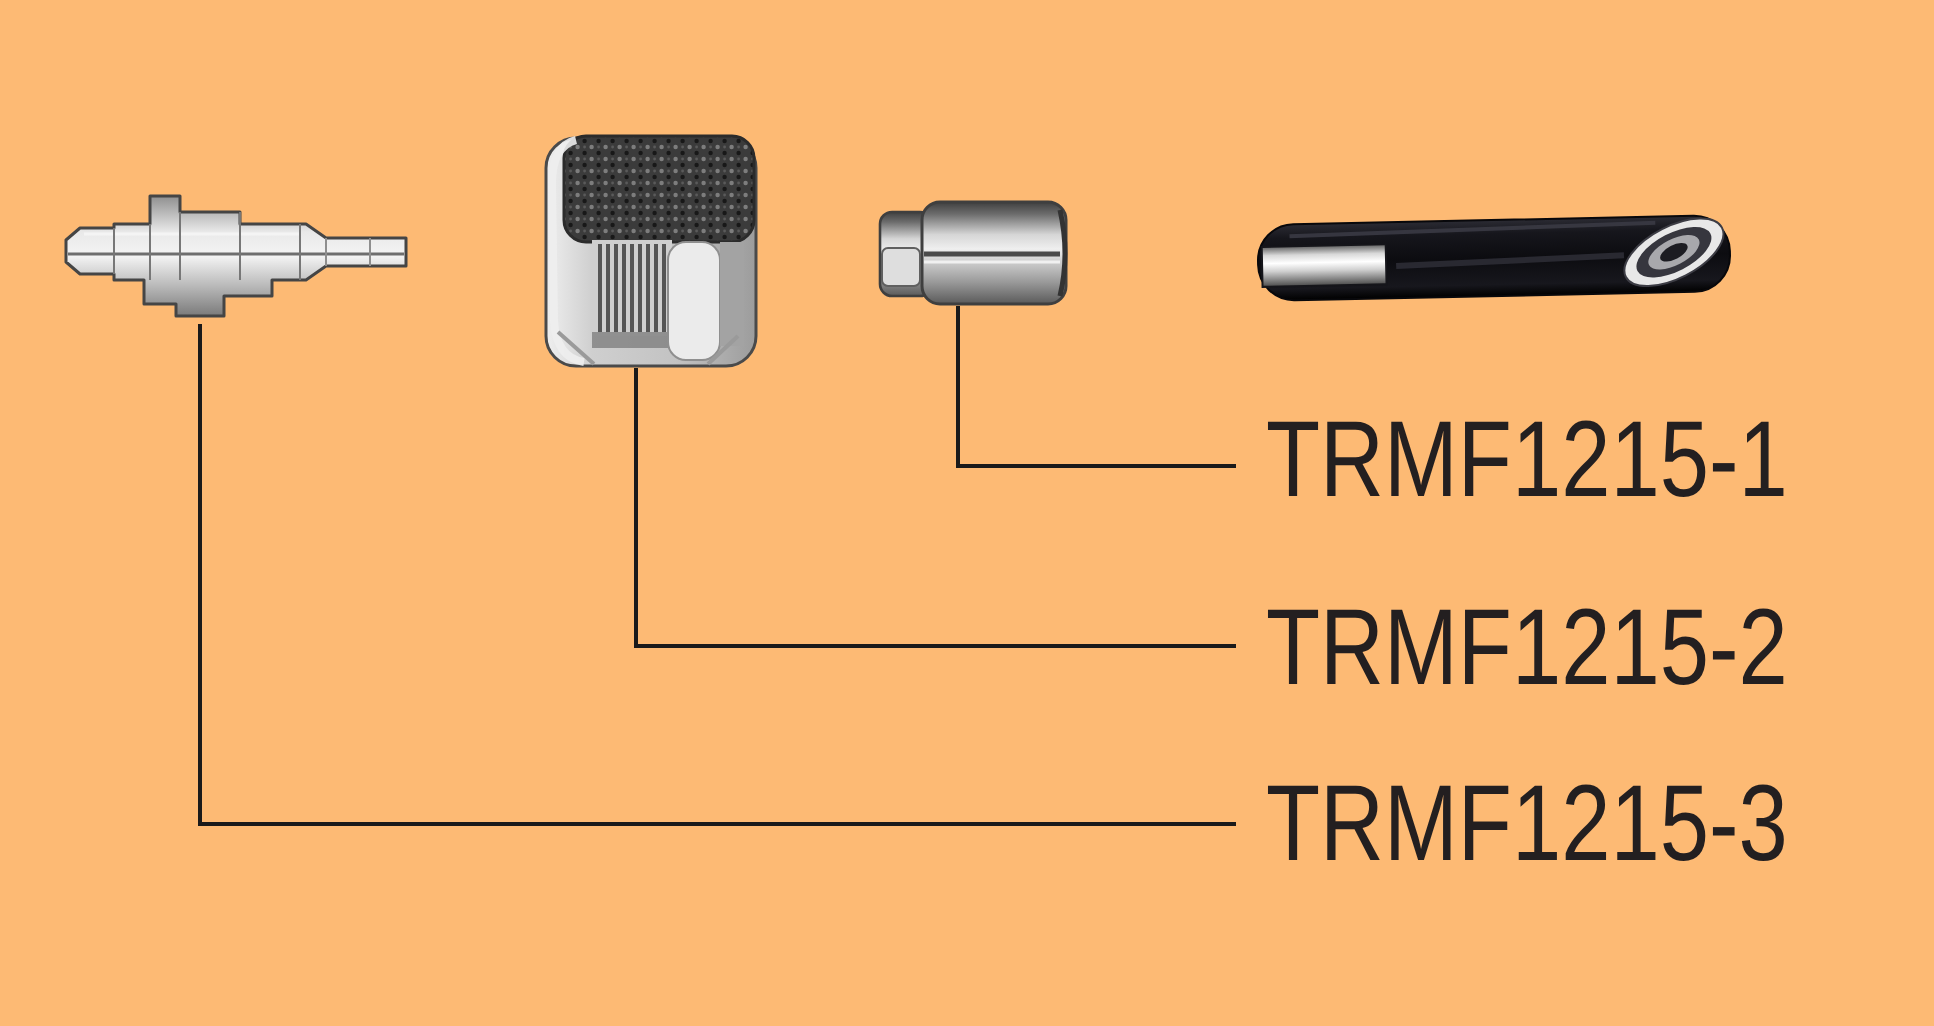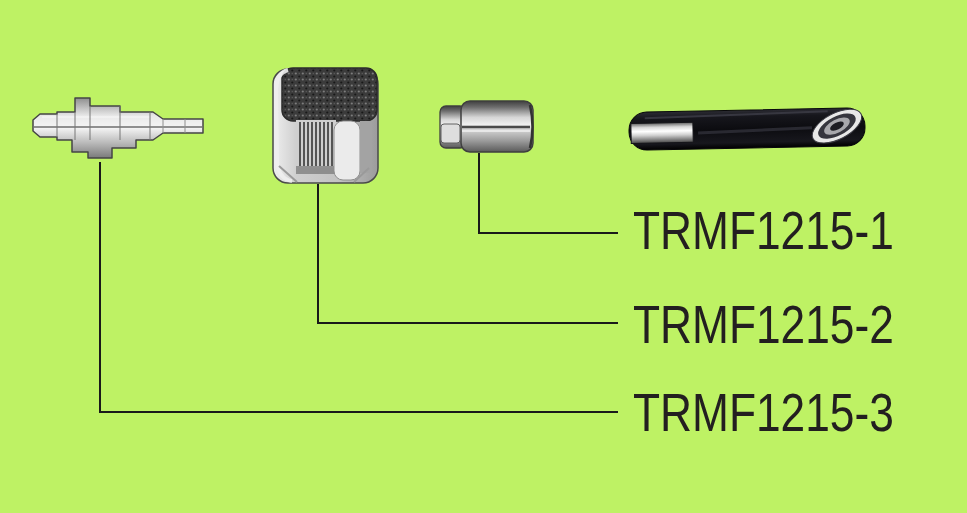--- a/index.html
+++ b/index.html
@@ -1,19 +1,19 @@
 <!DOCTYPE html>
 <html><head>
 <meta charset="utf-8">
 <style>
   html,body{margin:0;padding:0;background:#ffffff;}
   .canvas{
     position:relative;
     width:967px;height:513px;
-    background:#bef264;
+    background:#fdba74;
     overflow:hidden;
     font-family:"Liberation Sans",sans-serif;
   }
   .art{position:absolute;left:0;top:0;}
   .part-label{
     position:absolute;
     left:633px;
     font-size:54px;
     line-height:54px;
     color:#231f20;

